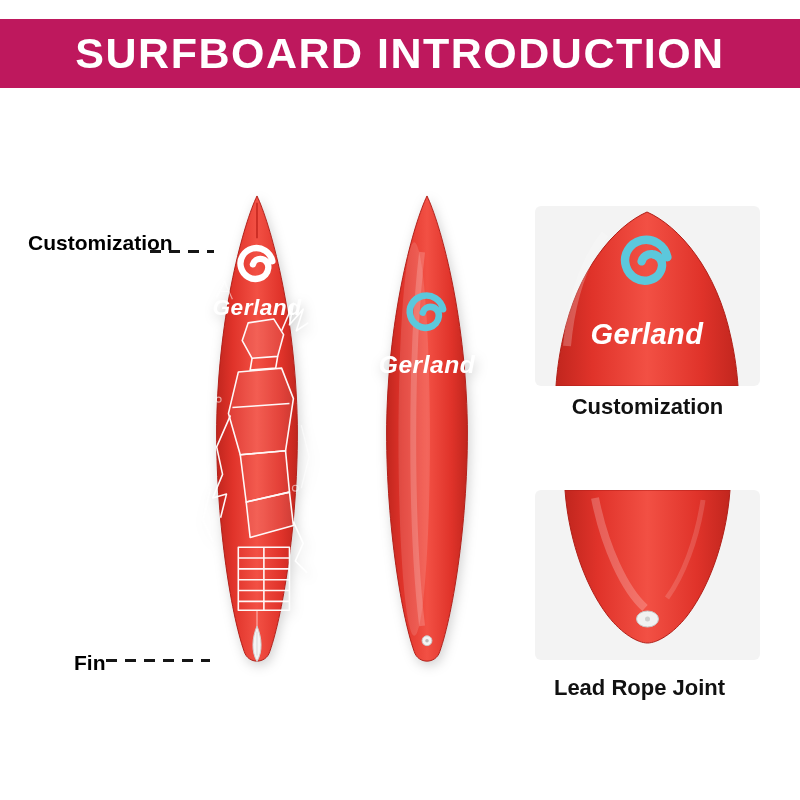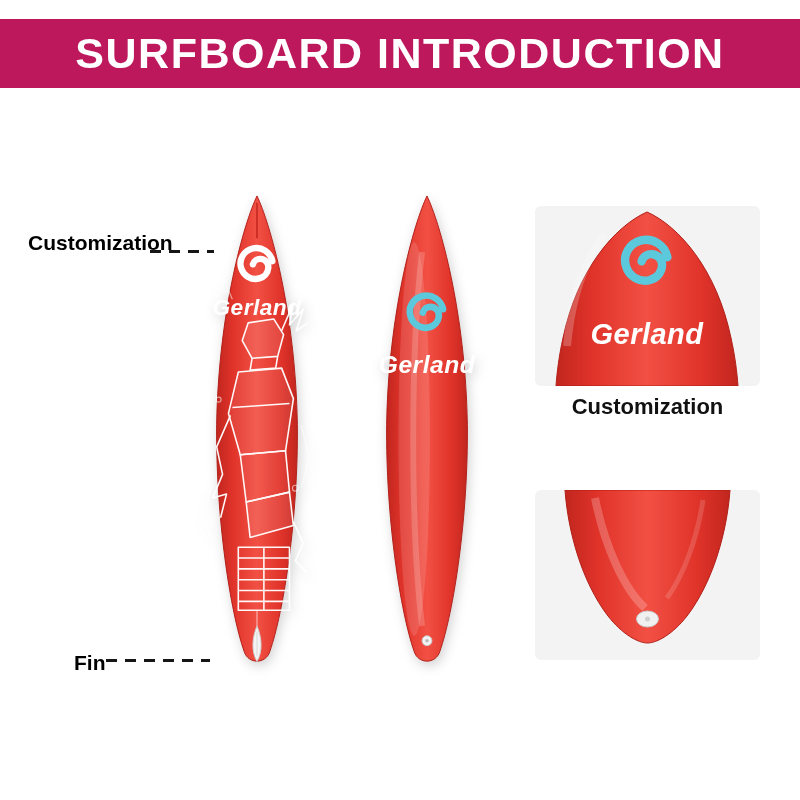--- a/index.html
+++ b/index.html
@@ -140,14 +140,15 @@
   <div class="panel" id="panel-tail">
     <svg viewBox="0 0 225 170">
       <path d="M30 0 L195 0 C 192 42 178 92 152 126 C 138 144 122 153 112.5 153
                C 103 153 87 144 73 126 C 47 92 33 42 30 0 Z" fill="url(#gradRed)" stroke="#b01f18" stroke-width="1"></path>
       <path d="M60 8 C 70 58 90 100 110 118" stroke="#ffffff" stroke-width="8" opacity="0.22" fill="none"></path>
       <path d="M168 10 C 162 50 148 86 132 108" stroke="#ffffff" stroke-width="5" opacity="0.15" fill="none"></path>
       <ellipse cx="112.5" cy="129" rx="11" ry="8" fill="#f1f1f1" stroke="#c8c8c8" stroke-width="1"></ellipse>
       <circle cx="112.5" cy="129" r="2.5" fill="#cfcfcf"></circle>
     </svg>
   </div>
+  <div class="caption" id="caption-tail">Lead Rope Joint</div>
 
 </div>
 
 </body></html>

